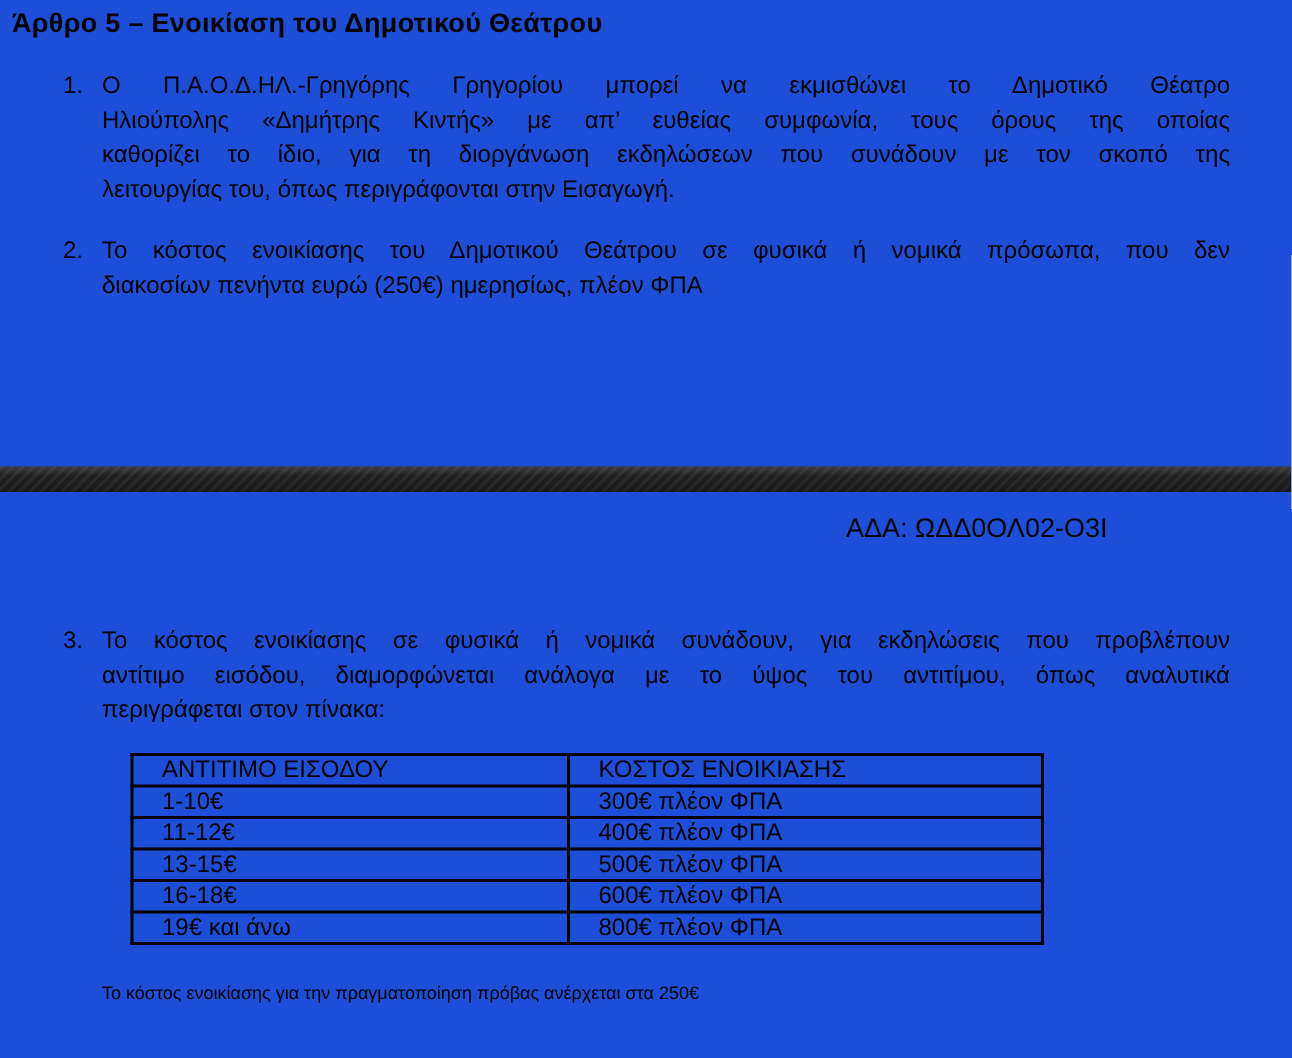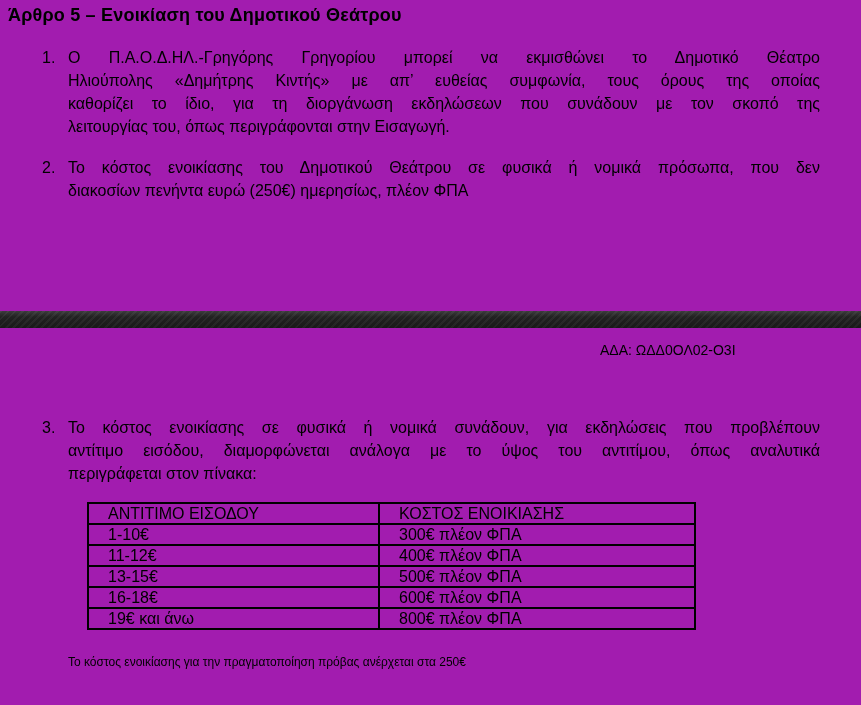--- a/index.html
+++ b/index.html
@@ -4,21 +4,21 @@
 <style>
   html, body {
     margin: 0;
     padding: 0;
     background: #ffffff;
   }
   #page {
     position: relative;
     width: 861px;
     height: 705px;
-    background: #a21caf;
+    background: #1d4ed8;
     overflow: hidden;
     font-family: "Liberation Sans", "DejaVu Sans", sans-serif;
     color: #000000;
   }
   #heading {
     position: absolute;
     left: 8px;
     top: 5px;
     font-size: 18px;
     font-weight: bold;
@@ -59,23 +59,23 @@
     top: 311px;
     width: 861px;
     height: 17px;
     background-color: #1d1d1d;
     background-image:
       linear-gradient(to bottom, rgba(255,255,255,0.14), rgba(255,255,255,0.02) 35%, rgba(0,0,0,0.15)),
       repeating-linear-gradient(135deg, rgba(255,255,255,0.05) 0 2px, rgba(0,0,0,0) 2px 5px);
   }
   #ada-code {
     position: absolute;
-    left: 600px;
+    left: 564px;
     top: 342px;
-    font-size: 14px;
+    font-size: 18px;
     white-space: nowrap;
   }
   #pricing-table {
     position: absolute;
     left: 87px;
     top: 502px;
     border-collapse: collapse;
     font-size: 16px;
   }
   #pricing-table td, #pricing-table th {

